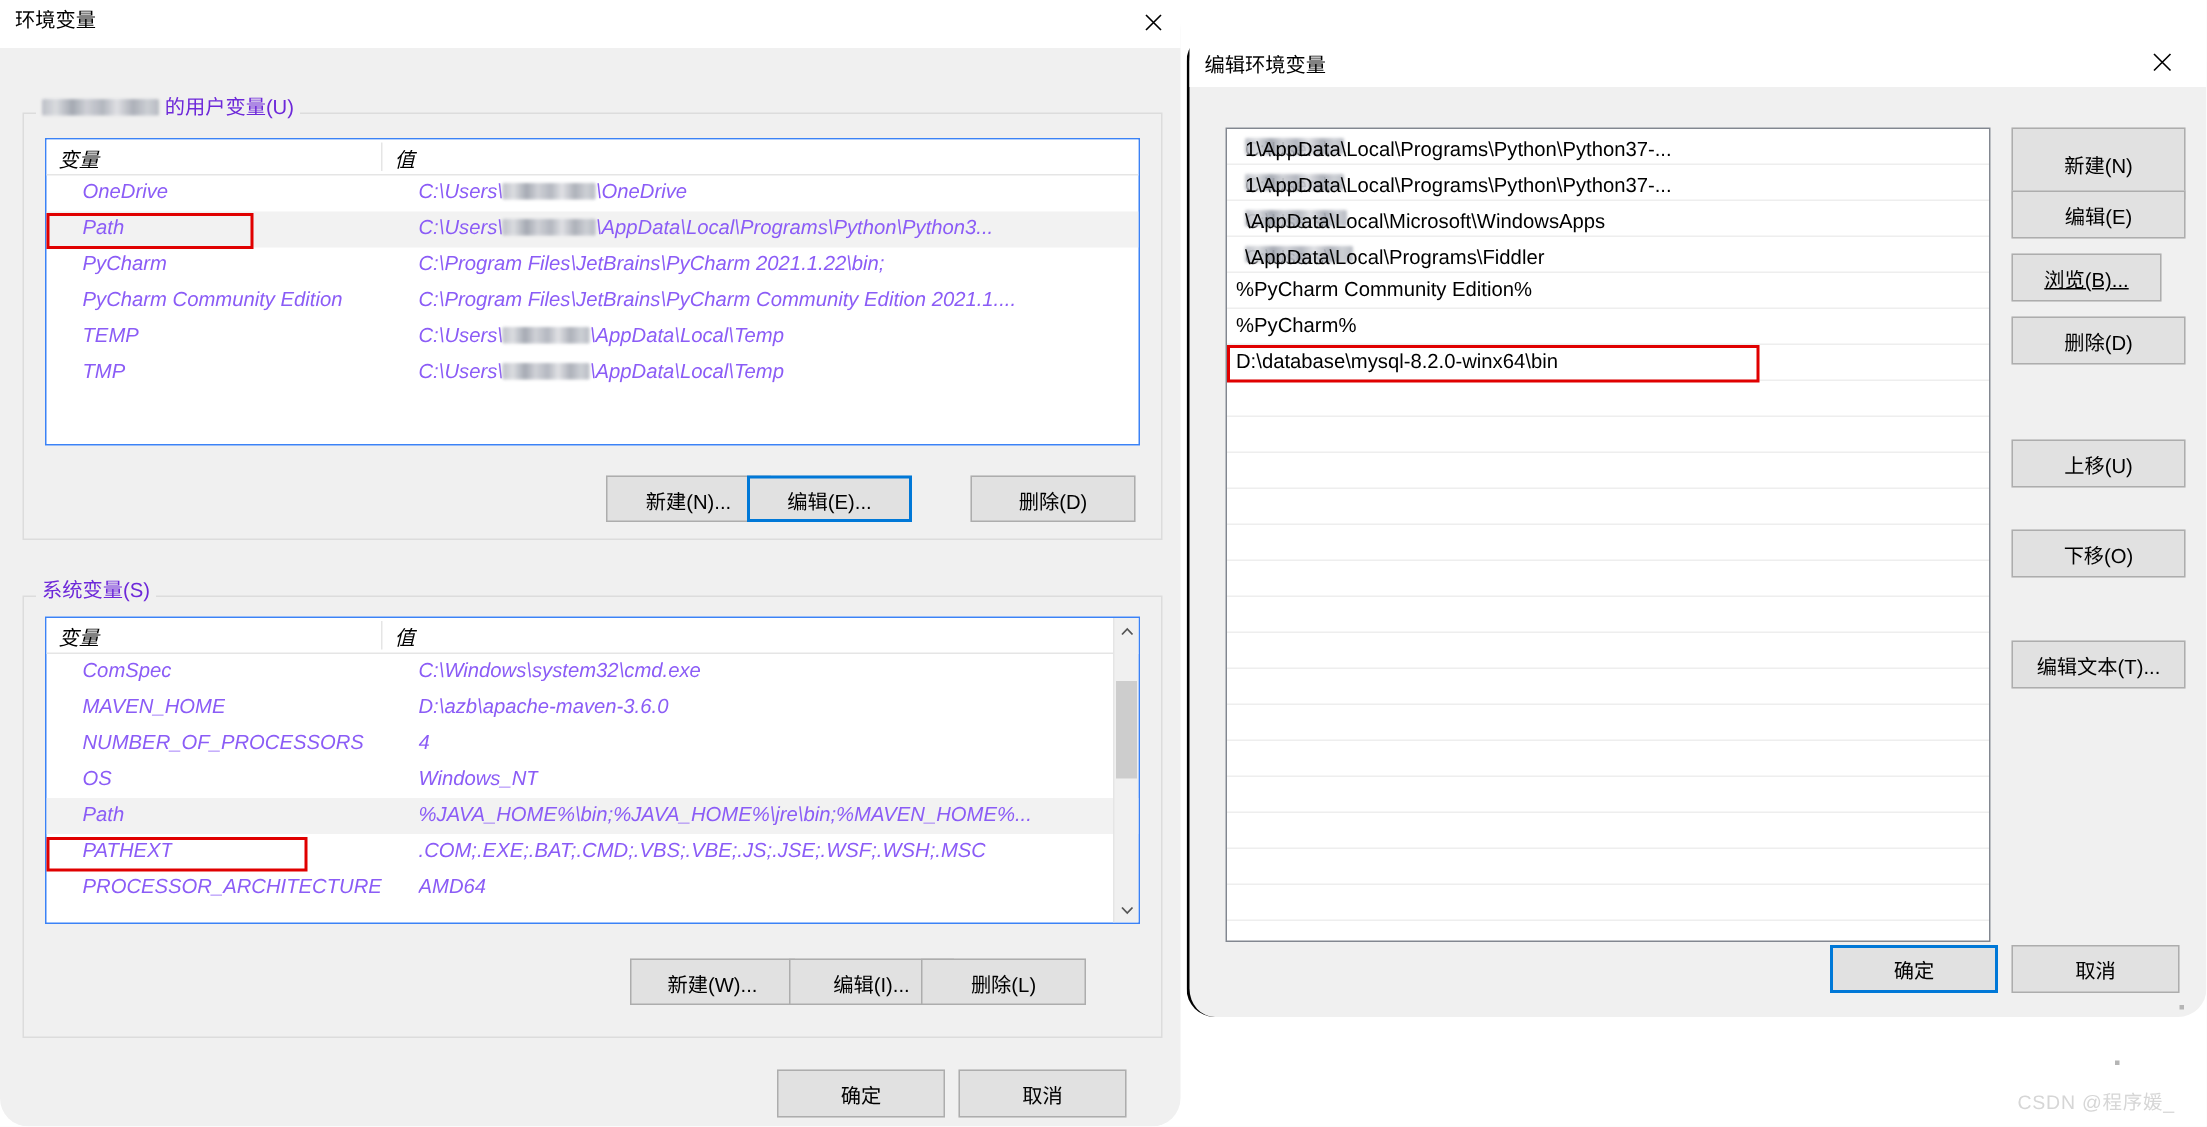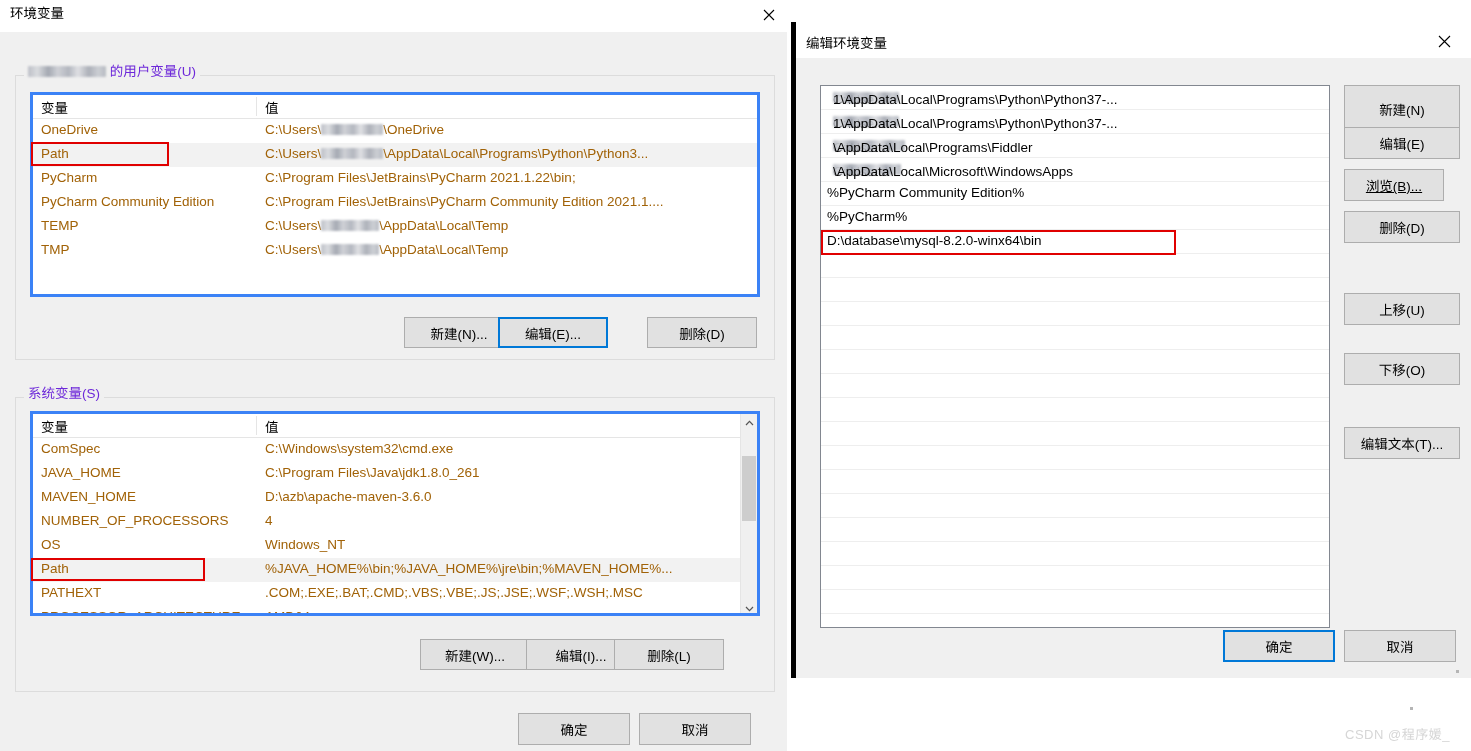--- a/index.html
+++ b/index.html
@@ -14,20 +14,21 @@
     height: 751px;
     overflow: hidden;
     background: #ffffff;
   }
 
   
   .dialog {
     position: absolute;
     background: #f0f0f0;
     box-sizing: border-box;
+    border-radius: 19px;
   }
   .titlebar {
     position: absolute;
     left: 0;
     top: 0;
     height: 32px;
     background: #ffffff;
     box-sizing: border-box;
   }
   .titlebar .title {
@@ -78,23 +79,24 @@
     white-space: nowrap;
   }
   .btn.focused {
     border: 2px solid #0078d7;
   }
 
   
   .listbox {
     position: absolute;
     background: #ffffff;
-    border: 3px solid #3b82f6;
+    border: 1px solid #3b82f6;
     box-sizing: border-box;
     overflow: hidden;
+    font-style: italic;
   }
   .lv-header {
     position: relative;
     height: 23px;
     background: #ffffff;
     border-bottom: 1px solid #e5e5e5;
   }
   .lv-header .col {
     position: absolute;
     top: 2px;
@@ -112,23 +114,24 @@
   .lv-row {
     position: relative;
     height: 24px;
     box-sizing: border-box;
   }
   .lv-row.selected { background: #f2f2f2; }
   .lv-row .cell {
     position: absolute;
     top: 3px;
     font-size: 13.5px;
-    color: #a16207;
+    color: #8b5cf6;
     white-space: nowrap;
     overflow: hidden;
+    margin-left: 16px;
   }
   .lv-row .cell.name { left: 8px; }
   .lv-row .cell.value { left: 232px; }
 
   
   .redbox {
     position: absolute;
     border: 2px solid #e00000;
     box-sizing: border-box;
     pointer-events: none;
@@ -293,24 +296,20 @@
         <div class="col" style="left:8px;">变量</div>
         <div class="colsep" style="left:223px;"></div>
         <div class="col" style="left:232px;">值</div>
       </div>
 
       <div class="lv-row">
         <div class="cell name">ComSpec</div>
         <div class="cell value">C:\Windows\system32\cmd.exe</div>
       </div>
       <div class="lv-row">
-        <div class="cell name">JAVA_HOME</div>
-        <div class="cell value">C:\Program Files\Java\jdk1.8.0_261</div>
-      </div>
-      <div class="lv-row">
         <div class="cell name">MAVEN_HOME</div>
         <div class="cell value">D:\azb\apache-maven-3.6.0</div>
       </div>
       <div class="lv-row">
         <div class="cell name">NUMBER_OF_PROCESSORS</div>
         <div class="cell value">4</div>
       </div>
       <div class="lv-row">
         <div class="cell name">OS</div>
         <div class="cell value">Windows_NT</div>
@@ -346,21 +345,21 @@
     <div class="redbox" style="left:31px; top:558px; width:174px; height:23px;"></div>
 
     <button class="btn" style="left:404px; top:639px; width:110px; height:31px;margin-left:16px;">新建(W)...</button>
     <button class="btn" style="left:526px; top:639px; width:110px; height:31px;">编辑(I)...</button>
     <button class="btn" style="left:614px; top:639px; width:110px; height:31px;">删除(L)</button>
 
     <button class="btn" style="left:518px; top:713px; width:112px; height:32px;">确定</button>
     <button class="btn" style="left:639px; top:713px; width:112px; height:32px;">取消</button>
   </div>
 
-  <div class="dialog" id="edit-dialog" style="left:791px; top:22px; width:680px; height:656px; border-left:5px solid #000000;">
+  <div class="dialog" id="edit-dialog" style="left:791px; top:22px; width:680px; height:656px; border-left:2px solid #000000;">
 
     <div class="titlebar" style="width:680px; height:36px;">
       <div class="title" style="left:10px; top:10px;">编辑环境变量</div>
       <div class="close-btn" style="left:626px; top:4px;">
         <svg width="13" height="13" viewBox="0 0 13 13" aria-hidden="true">
           <path d="M1 1 L12 12 M12 1 L1 12" stroke="#000" stroke-width="1.1" fill="none"></path>
         </svg>
       </div>
     </div>
 
@@ -378,30 +377,30 @@
         <span>
             <span>C:\Users\</span>
             <span class="redact" style="width:66px;"></span>
             <span>1\AppData\Local\Programs\Python\Python37-...</span>
           </span>
       </div>
 
       <div class="path-row">
         <span>
             <span>C:\Users\</span>
+            <span class="redact" style="width:68px;"></span>
+            <span>\AppData\Local\Microsoft\WindowsApps</span>
+          </span>
+      </div>
+
+      <div class="path-row">
+        <span>
+            <span>C:\Users\</span>
             <span class="redact" style="width:72px;"></span>
             <span>\AppData\Local\Programs\Fiddler</span>
-          </span>
-      </div>
-
-      <div class="path-row">
-        <span>
-            <span>C:\Users\</span>
-            <span class="redact" style="width:68px;"></span>
-            <span>\AppData\Local\Microsoft\WindowsApps</span>
           </span>
       </div>
 
       <div class="path-row">
         <span>%PyCharm Community Edition%</span>
       </div>
 
       <div class="path-row">
         <span>%PyCharm%</span>
       </div>

